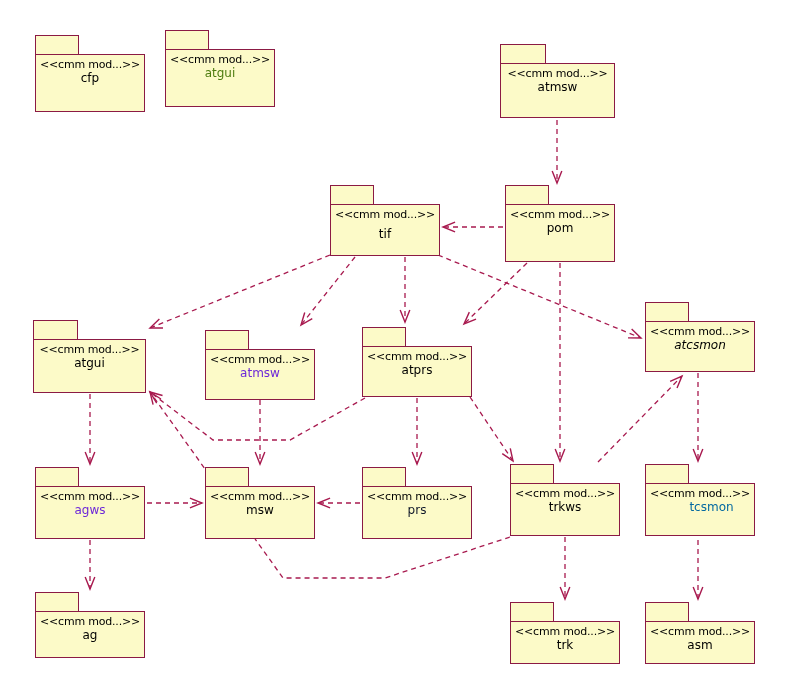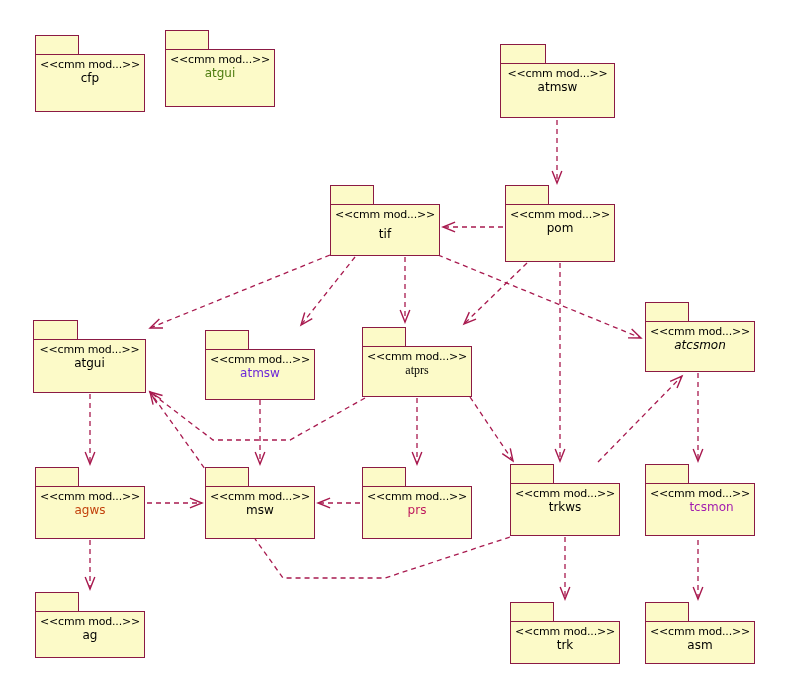--- a/index.html
+++ b/index.html
@@ -204,63 +204,63 @@
         <div class="pkg-tab" style="width: 44px; height: 21px; border-color: rgb(139, 26, 68); background: rgb(252, 250, 200);"></div>
         <div class="pkg-body" style="top: 19px; width: 110px; height: 51px; border-color: rgb(139, 26, 68); background: rgb(252, 250, 200);">
           <div class="pkg-stereo" style="color: rgb(0, 0, 0);">&lt;&lt;cmm mod...&gt;&gt;</div>
           <div class="pkg-name" style="color: #6d28d9;">atmsw</div>
         </div>
       </div>
       <div class="pkg" style="left: 362px; top: 327px; width: 110px; height: 70px;">
         <div class="pkg-tab" style="width: 44px; height: 21px; border-color: rgb(139, 26, 68); background: rgb(252, 250, 200);"></div>
         <div class="pkg-body" style="top: 19px; width: 110px; height: 51px; border-color: rgb(139, 26, 68); background: rgb(252, 250, 200);">
           <div class="pkg-stereo" style="color: rgb(0, 0, 0);">&lt;&lt;cmm mod...&gt;&gt;</div>
-          <div class="pkg-name" style="color: rgb(0, 0, 0); font-family: Liberation Serif, serif;">atprs</div>
+          <div class="pkg-name" style="color: rgb(0, 0, 0);">atprs</div>
         </div>
       </div>
       <div class="pkg" style="left: 645px; top: 302px; width: 110px; height: 70px;">
         <div class="pkg-tab" style="width: 44px; height: 21px; border-color: rgb(139, 26, 68); background: rgb(252, 250, 200);"></div>
         <div class="pkg-body" style="top: 19px; width: 110px; height: 51px; border-color: rgb(139, 26, 68); background: rgb(252, 250, 200);">
           <div class="pkg-stereo" style="color: rgb(0, 0, 0);">&lt;&lt;cmm mod...&gt;&gt;</div>
           <div class="pkg-name" style="color: rgb(0, 0, 0); font-style: italic;">atcsmon</div>
         </div>
       </div>
       <div class="pkg" style="left: 35px; top: 467px; width: 110px; height: 72px;">
         <div class="pkg-tab" style="width: 44px; height: 21px; border-color: rgb(139, 26, 68); background: rgb(252, 250, 200);"></div>
         <div class="pkg-body" style="top: 19px; width: 110px; height: 53px; border-color: rgb(139, 26, 68); background: rgb(252, 250, 200);">
           <div class="pkg-stereo" style="color: rgb(0, 0, 0);">&lt;&lt;cmm mod...&gt;&gt;</div>
-          <div class="pkg-name" style="color: #c2410c;">agws</div>
+          <div class="pkg-name" style="color: #6d28d9;">agws</div>
         </div>
       </div>
       <div class="pkg" style="left: 205px; top: 467px; width: 110px; height: 72px;">
         <div class="pkg-tab" style="width: 44px; height: 21px; border-color: rgb(139, 26, 68); background: rgb(252, 250, 200);"></div>
         <div class="pkg-body" style="top: 19px; width: 110px; height: 53px; border-color: rgb(139, 26, 68); background: rgb(252, 250, 200);">
           <div class="pkg-stereo" style="color: rgb(0, 0, 0);">&lt;&lt;cmm mod...&gt;&gt;</div>
           <div class="pkg-name" style="color: rgb(0, 0, 0);">msw</div>
         </div>
       </div>
       <div class="pkg" style="left: 362px; top: 467px; width: 110px; height: 72px;">
         <div class="pkg-tab" style="width: 44px; height: 21px; border-color: rgb(139, 26, 68); background: rgb(252, 250, 200);"></div>
         <div class="pkg-body" style="top: 19px; width: 110px; height: 53px; border-color: rgb(139, 26, 68); background: rgb(252, 250, 200);">
           <div class="pkg-stereo" style="color: rgb(0, 0, 0);">&lt;&lt;cmm mod...&gt;&gt;</div>
-          <div class="pkg-name" style="color: #be185d;">prs</div>
+          <div class="pkg-name" style="color: #0f172a;">prs</div>
         </div>
       </div>
       <div class="pkg" style="left: 510px; top: 464px; width: 110px; height: 72px;">
         <div class="pkg-tab" style="width: 44px; height: 21px; border-color: rgb(139, 26, 68); background: rgb(252, 250, 200);"></div>
         <div class="pkg-body" style="top: 19px; width: 110px; height: 53px; border-color: rgb(139, 26, 68); background: rgb(252, 250, 200);">
           <div class="pkg-stereo" style="color: rgb(0, 0, 0);">&lt;&lt;cmm mod...&gt;&gt;</div>
           <div class="pkg-name" style="color: rgb(0, 0, 0);">trkws</div>
         </div>
       </div>
       <div class="pkg" style="left: 645px; top: 464px; width: 110px; height: 72px;">
         <div class="pkg-tab" style="width: 44px; height: 21px; border-color: rgb(139, 26, 68); background: rgb(252, 250, 200);"></div>
         <div class="pkg-body" style="top: 19px; width: 110px; height: 53px; border-color: rgb(139, 26, 68); background: rgb(252, 250, 200);">
           <div class="pkg-stereo" style="color: rgb(0, 0, 0);">&lt;&lt;cmm mod...&gt;&gt;</div>
-          <div class="pkg-name" style="color: #a21caf; margin-left: 23px;">tcsmon</div>
+          <div class="pkg-name" style="color: #0369a1; margin-left: 23px;">tcsmon</div>
         </div>
       </div>
       <div class="pkg" style="left: 35px; top: 592px; width: 110px; height: 66px;">
         <div class="pkg-tab" style="width: 44px; height: 21px; border-color: rgb(139, 26, 68); background: rgb(252, 250, 200);"></div>
         <div class="pkg-body" style="top: 19px; width: 110px; height: 47px; border-color: rgb(139, 26, 68); background: rgb(252, 250, 200);">
           <div class="pkg-stereo" style="color: rgb(0, 0, 0);">&lt;&lt;cmm mod...&gt;&gt;</div>
           <div class="pkg-name" style="color: rgb(0, 0, 0);">ag</div>
         </div>
       </div>
       <div class="pkg" style="left: 510px; top: 602px; width: 110px; height: 62px;">

